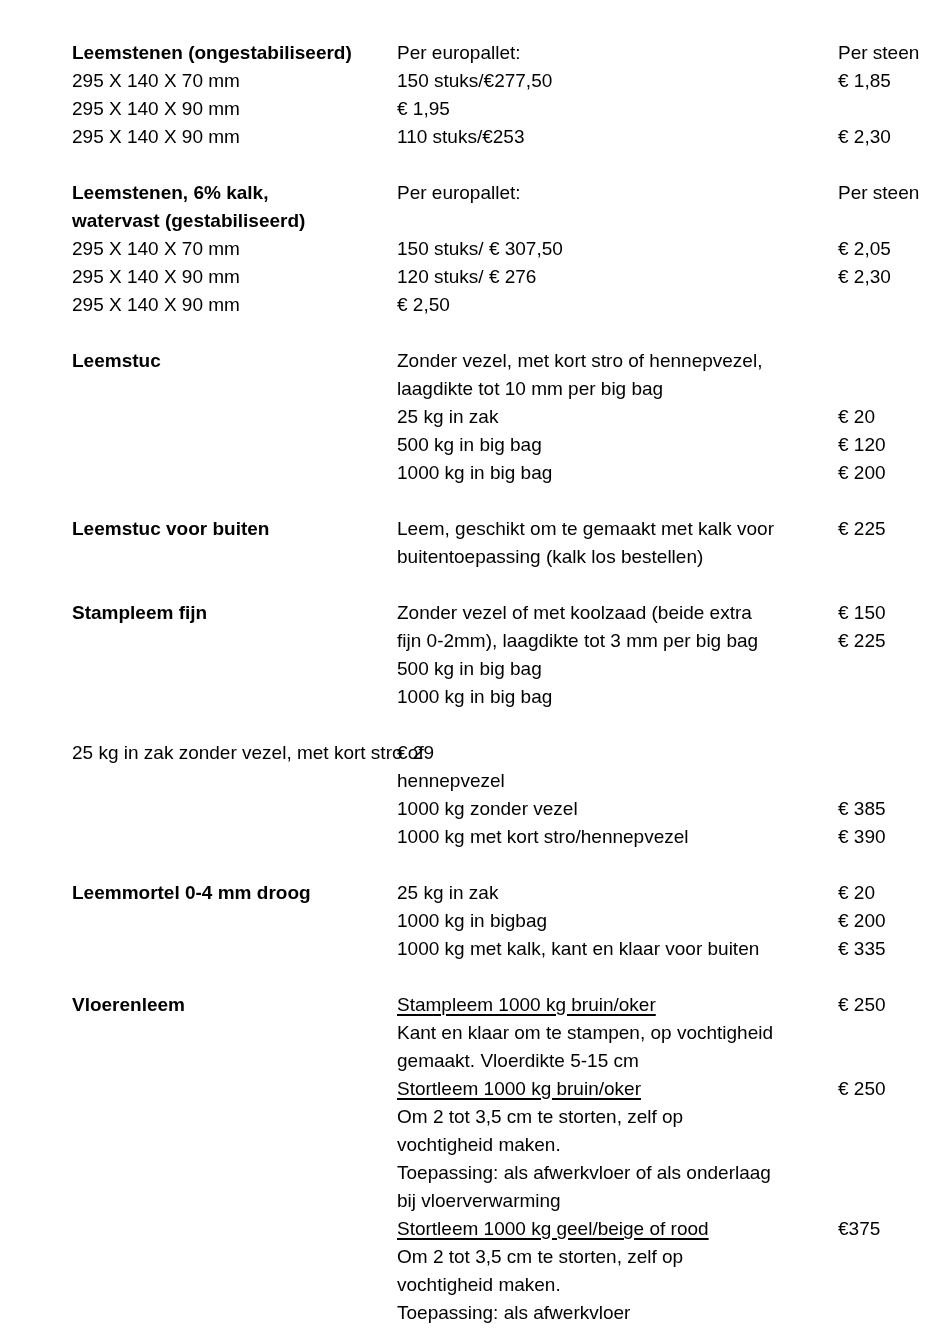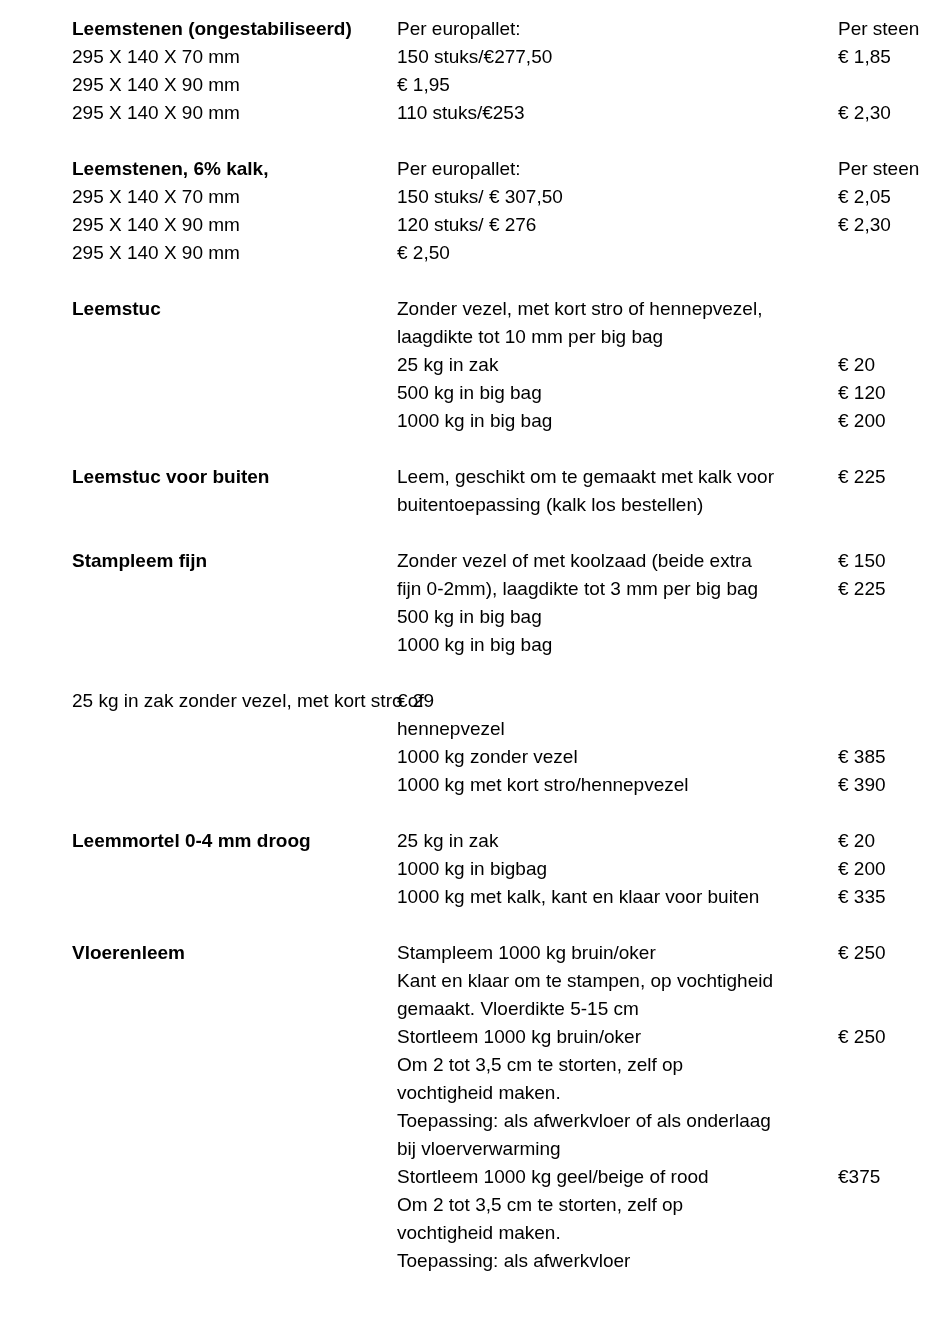--- a/index.html
+++ b/index.html
@@ -12,37 +12,39 @@
     height: 1344px;
     overflow: hidden;
     font-family: "Liberation Sans", sans-serif;
     font-size: 19px;
     line-height: 28px;
     color: #000000;
     -webkit-font-smoothing: antialiased;
   }
   .doc {
     padding: 15px 0 0 72px;
+    margin-top: 24px;
   }
   .section {
     margin-bottom: 28px;
   }
   .line {
     display: grid;
     grid-template-columns: 325px 441px 1fr;
     height: 28px;
     white-space: nowrap;
   }
   .c1, .c2, .c3 {
     overflow: visible;
   }
   .c1.bold {
     font-weight: bold;
   }
   .c2.u {
+    text-decoration: underline;
     text-decoration-thickness: 1.5px;
     text-underline-offset: 3px;
   }
 </style>
 </head>
 <body>
 
 <div class="doc">
     <div class="section">
       <div class="line">
@@ -65,20 +67,25 @@
         <div class="c3">€ 2,30</div>
       </div>
     </div>
     <div class="section">
       <div class="line">
         <div class="c1 bold">Leemstenen, 6% kalk,</div>
         <div class="c2">Per europallet:</div>
         <div class="c3">Per steen</div>
       </div>
       <div class="line">
+        <div class="c1 bold">watervast (gestabiliseerd)</div>
+        <div class="c2"></div>
+        <div class="c3"></div>
+      </div>
+      <div class="line">
         <div class="c1">295 X 140 X 70 mm</div>
         <div class="c2">150 stuks/ € 307,50</div>
         <div class="c3">€ 2,05</div>
       </div>
       <div class="line">
         <div class="c1">295 X 140 X 90 mm</div>
         <div class="c2">120 stuks/ € 276</div>
         <div class="c3">€ 2,30</div>
       </div>
       <div class="line">

